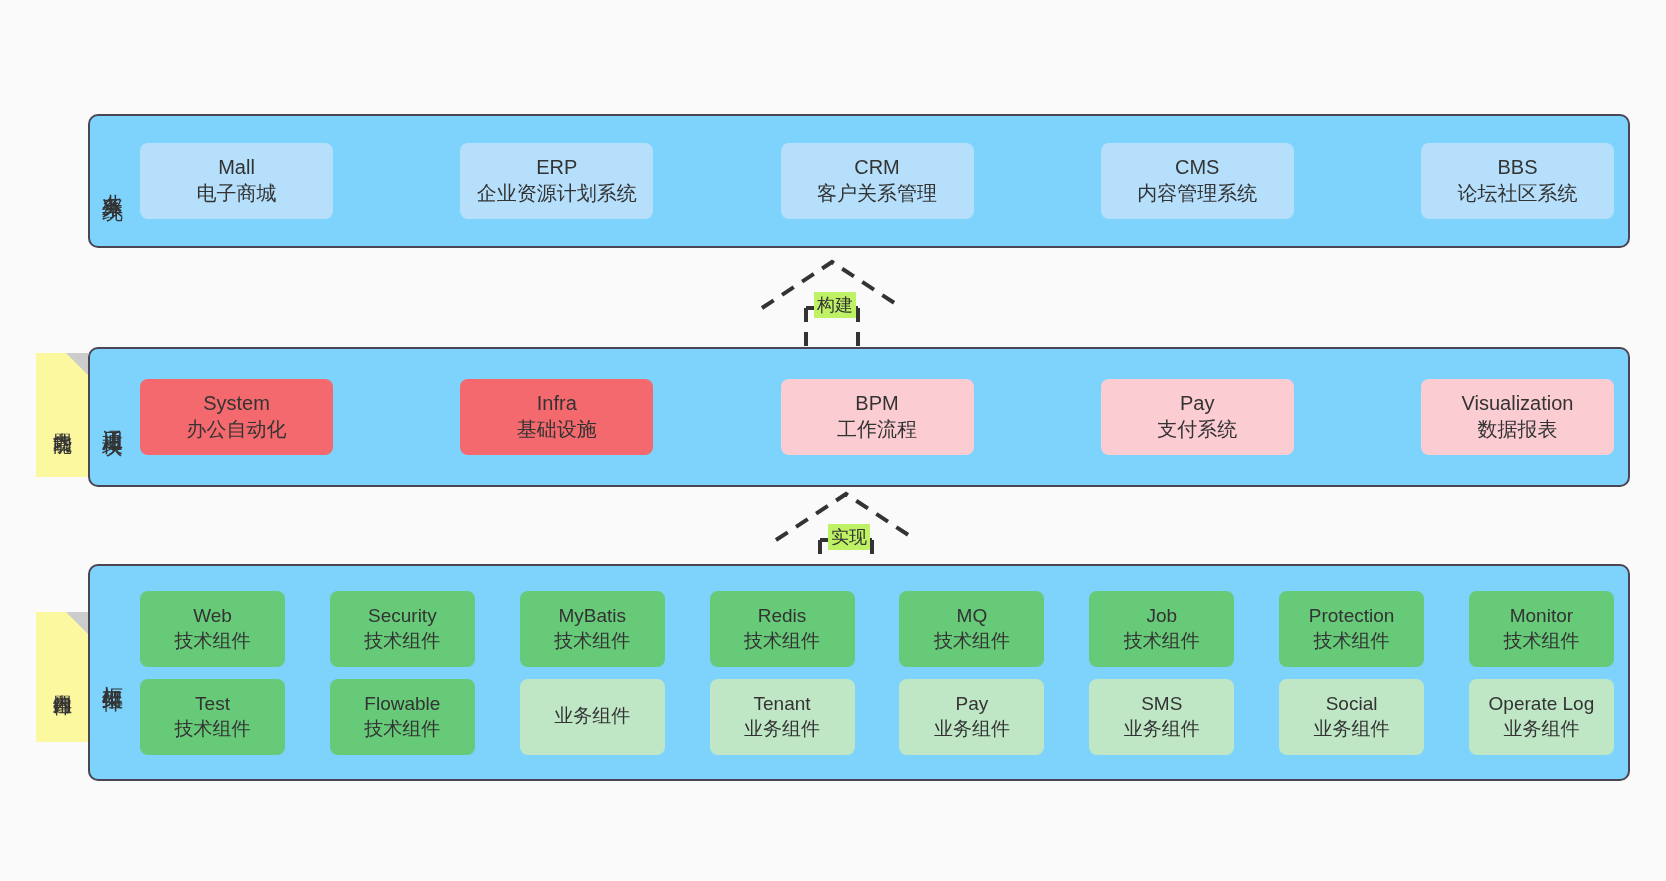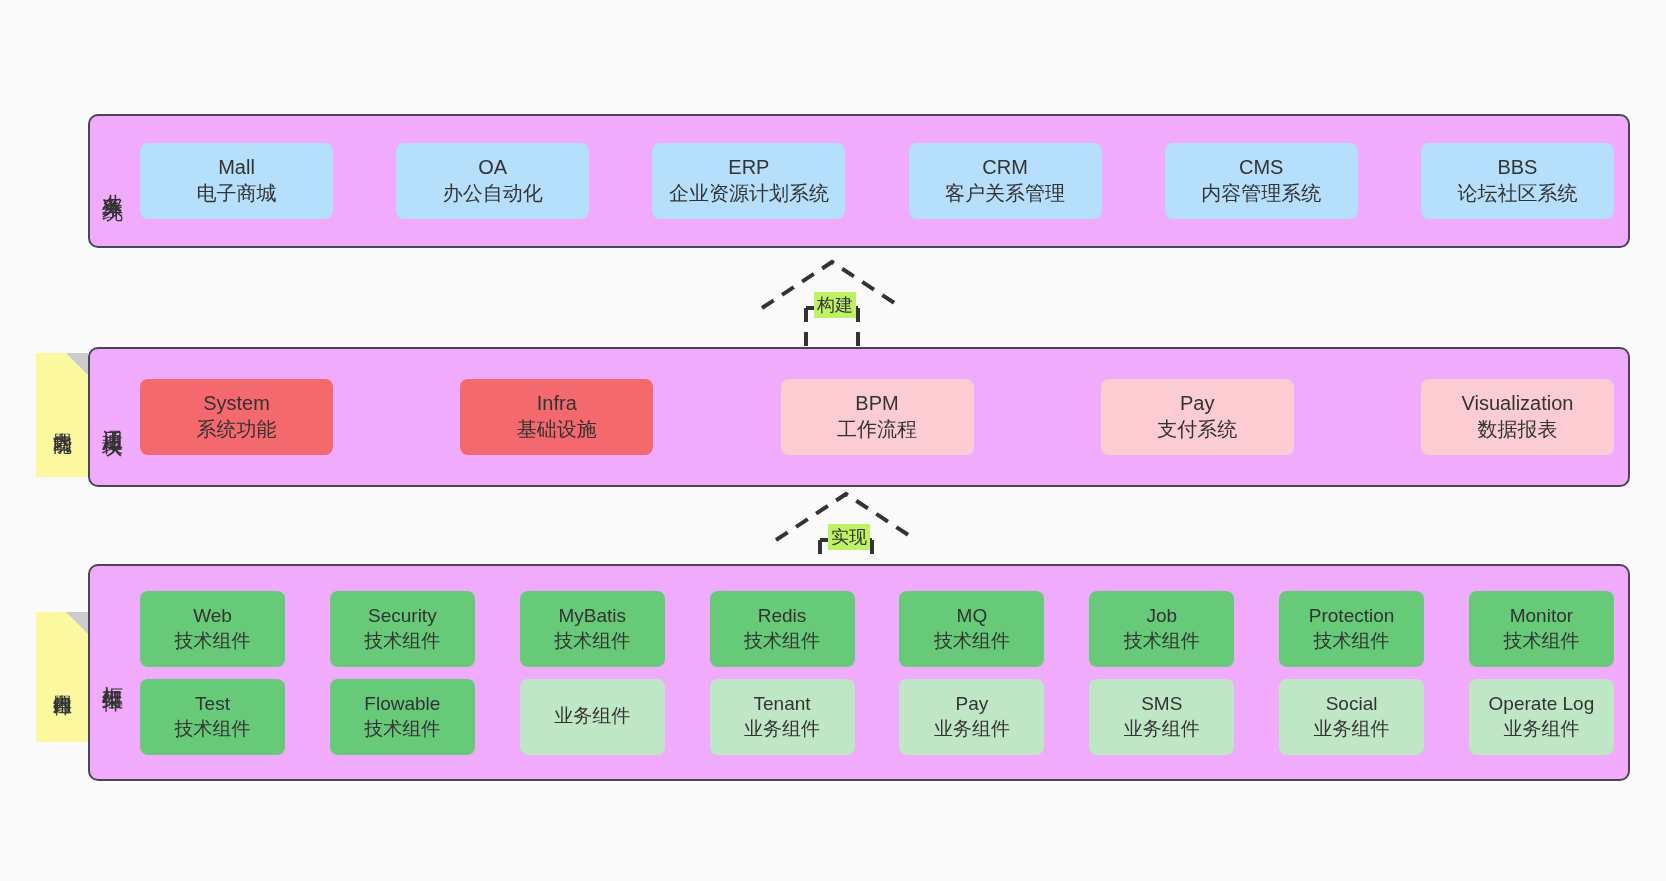--- a/index.html
+++ b/index.html
@@ -13,21 +13,21 @@
     position: relative;
     font-family: "Liberation Sans", "DejaVu Sans", sans-serif;
     color: #333333;
     overflow: hidden;
   }
 
   
   .layer {
     position: absolute;
     box-sizing: border-box;
-    background: #f0abfc;
+    background: #7dd3fc;
     border: 2px solid #4b4453;
     border-radius: 10px;
     display: flex;
     align-items: stretch;
   }
   .layer-title {
     flex: 0 0 auto;
     width: 44px;
     display: flex;
     align-items: center;
@@ -148,24 +148,20 @@
 
 <div class="layer" id="layer-business">
   <div class="layer-title">业务系统</div>
   <div class="layer-body">
     <div class="row">
       <div class="card c-blue">
         <span class="l1">Mall</span>
         <span class="l2">电子商城</span>
       </div>
       <div class="card c-blue">
-        <span class="l1">OA</span>
-        <span class="l2">办公自动化</span>
-      </div>
-      <div class="card c-blue">
         <span class="l1">ERP</span>
         <span class="l2">企业资源计划系统</span>
       </div>
       <div class="card c-blue">
         <span class="l1">CRM</span>
         <span class="l2">客户关系管理</span>
       </div>
       <div class="card c-blue">
         <span class="l1">CMS</span>
         <span class="l2">内容管理系统</span>
@@ -188,21 +184,21 @@
 
 <div class="sticky" id="sticky-common">
   <span>内置功能</span>
 </div>
 <div class="layer" id="layer-common">
   <div class="layer-title">通用模块</div>
   <div class="layer-body">
     <div class="row">
       <div class="card c-red">
         <span class="l1">System</span>
-        <span class="l2">系统功能</span>
+        <span class="l2">办公自动化</span>
       </div>
       <div class="card c-red">
         <span class="l1">Infra</span>
         <span class="l2">基础设施</span>
       </div>
       <div class="card c-pink">
         <span class="l1">BPM</span>
         <span class="l2">工作流程</span>
       </div>
       <div class="card c-pink">

